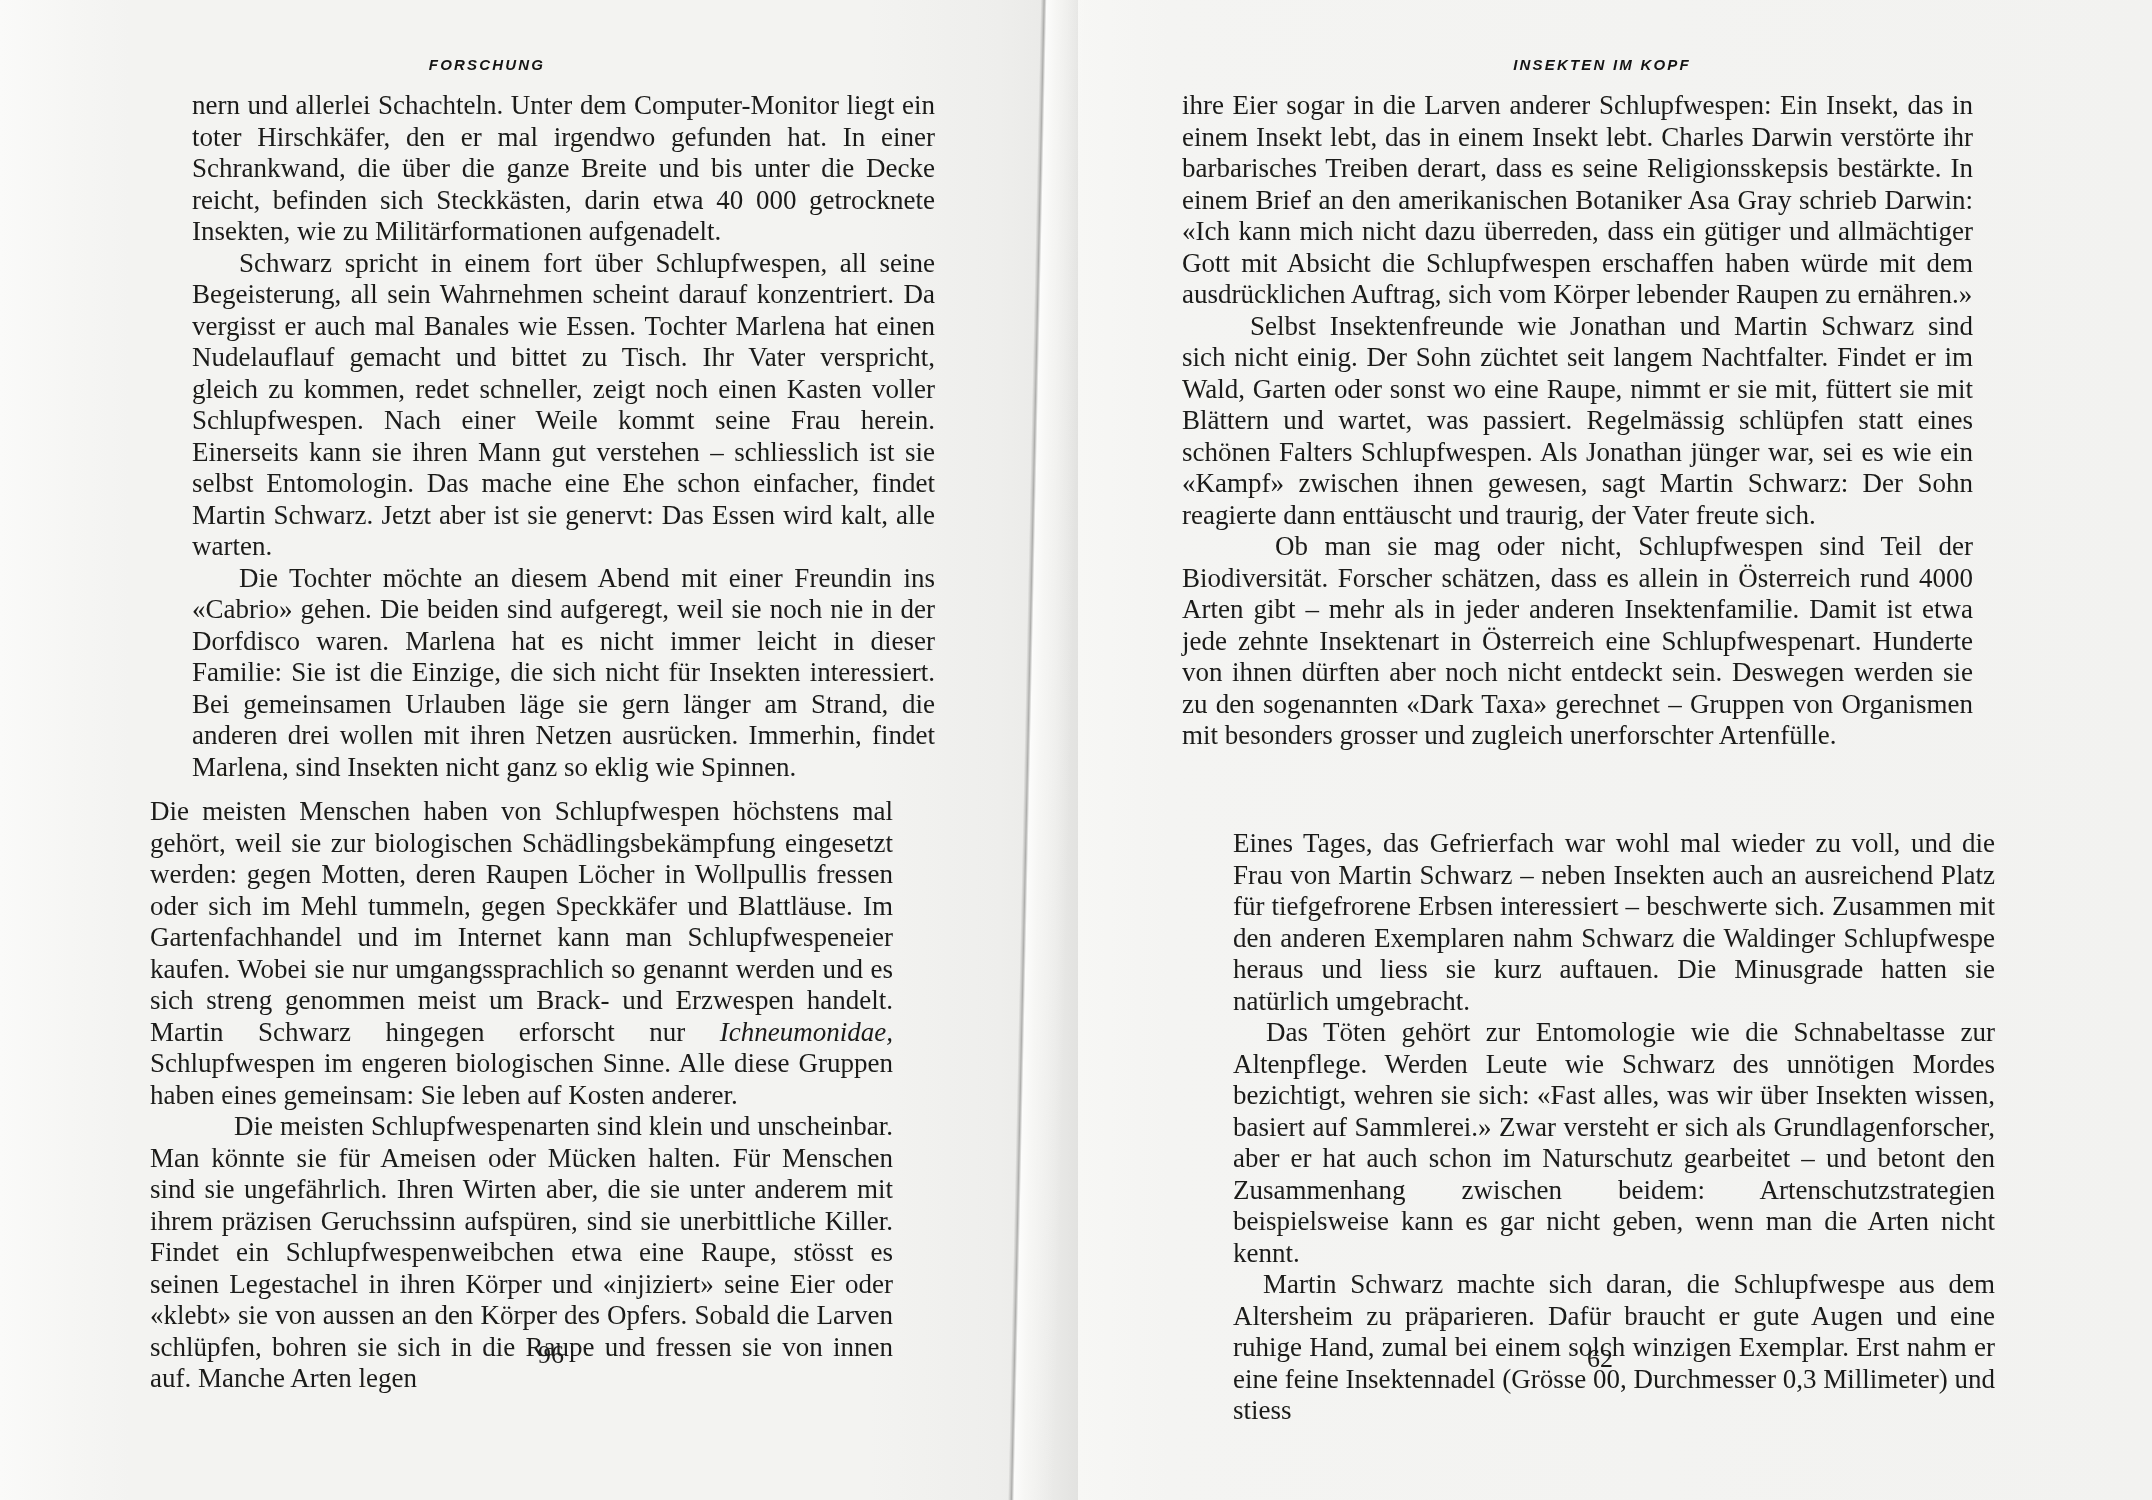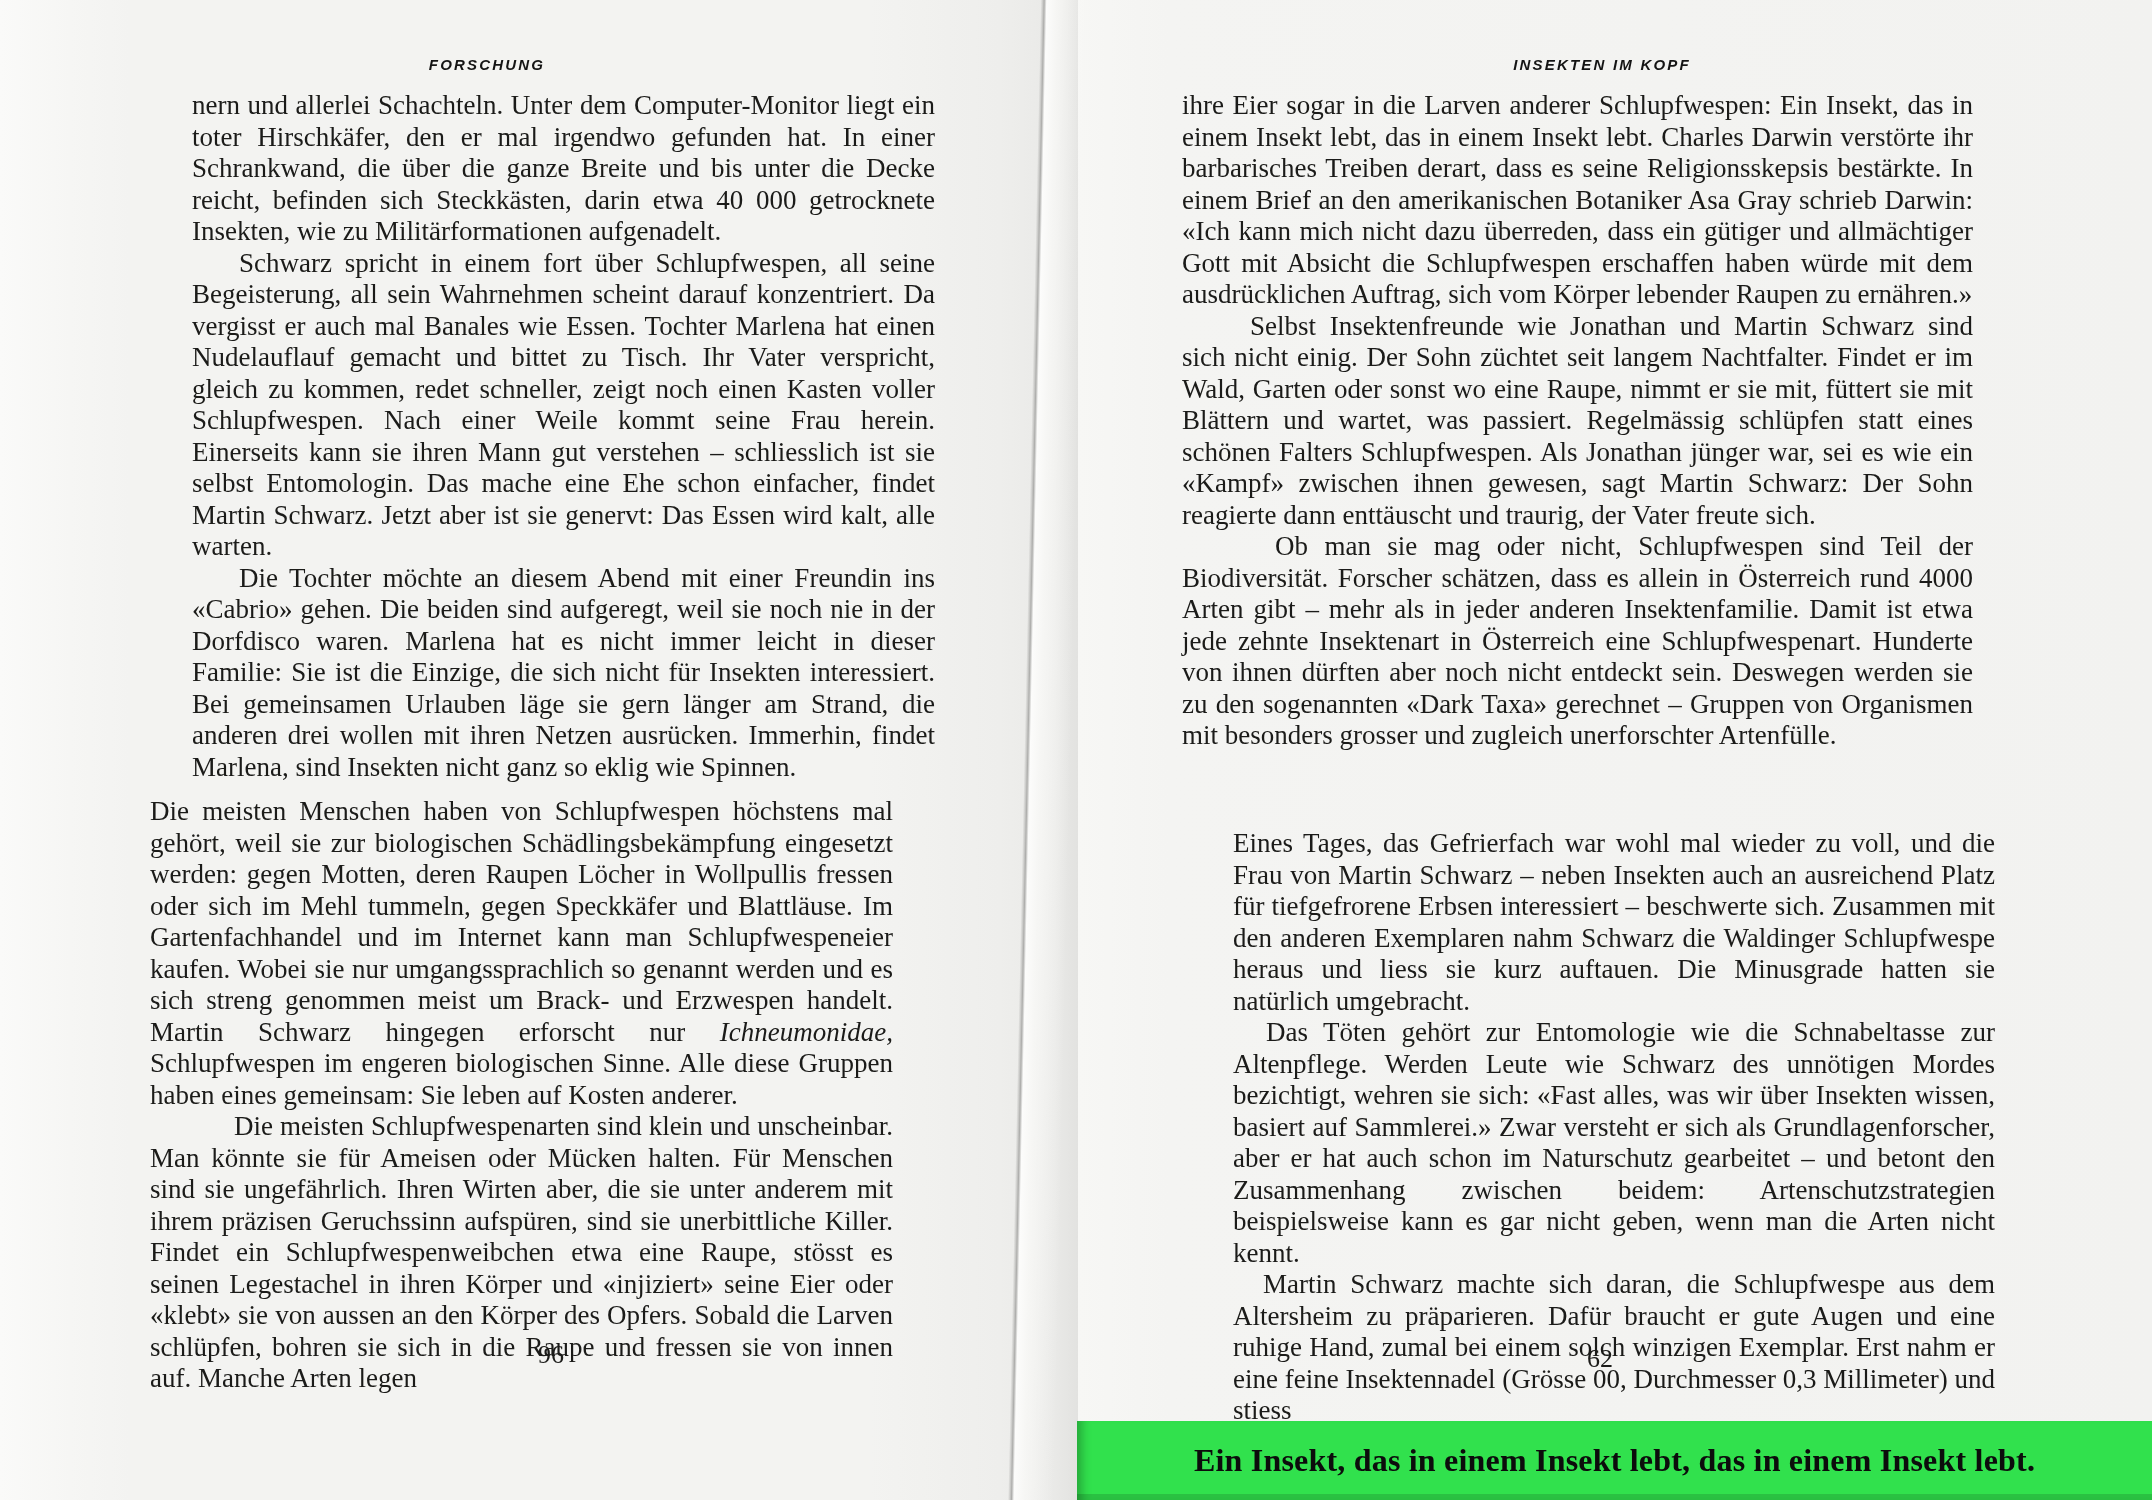--- a/index.html
+++ b/index.html
@@ -107,17 +107,14 @@
   </div>
 
   <div class="textblock rb2">
     <p>Eines Tages, das Gefrierfach war wohl mal wieder zu voll, und die Frau von Martin Schwarz – neben Insekten auch an ausreichend Platz für tiefgefrorene Erbsen interessiert – beschwerte sich. Zusammen mit den anderen Exemplaren nahm Schwarz die Waldinger Schlupfwespe heraus und liess sie kurz auftauen. Die Minusgrade hatten sie natürlich umgebracht.</p>
     <p class="ti33">Das Töten gehört zur Entomologie wie die Schnabeltasse zur Altenpflege. Werden Leute wie Schwarz des unnötigen Mordes bezichtigt, wehren sie sich: «Fast alles, was wir über Insekten wissen, basiert auf Sammlerei.» Zwar versteht er sich als Grundlagenforscher, aber er hat auch schon im Naturschutz gearbeitet – und betont den Zusammenhang zwischen beidem: Artenschutzstrategien beispielsweise kann es gar nicht geben, wenn man die Arten nicht kennt.</p>
     <p class="ti30">Martin Schwarz machte sich daran, die Schlupfwespe aus dem Altersheim zu präparieren. Dafür braucht er gute Augen und eine ruhige Hand, zumal bei einem solch winzigen Exemplar. Erst nahm er eine feine Insektennadel (Grösse 00, Durchmesser 0,3 Millimeter) und stiess</p>
   </div>
 
   <div class="pagenum pagenum-right">62</div>
 
-  <div class="banner">
-    <span class="banner-text">Ein Insekt, das in einem Insekt lebt, das in einem Insekt lebt.</span>
-  </div>
 
 </div>
 
 </body></html>

